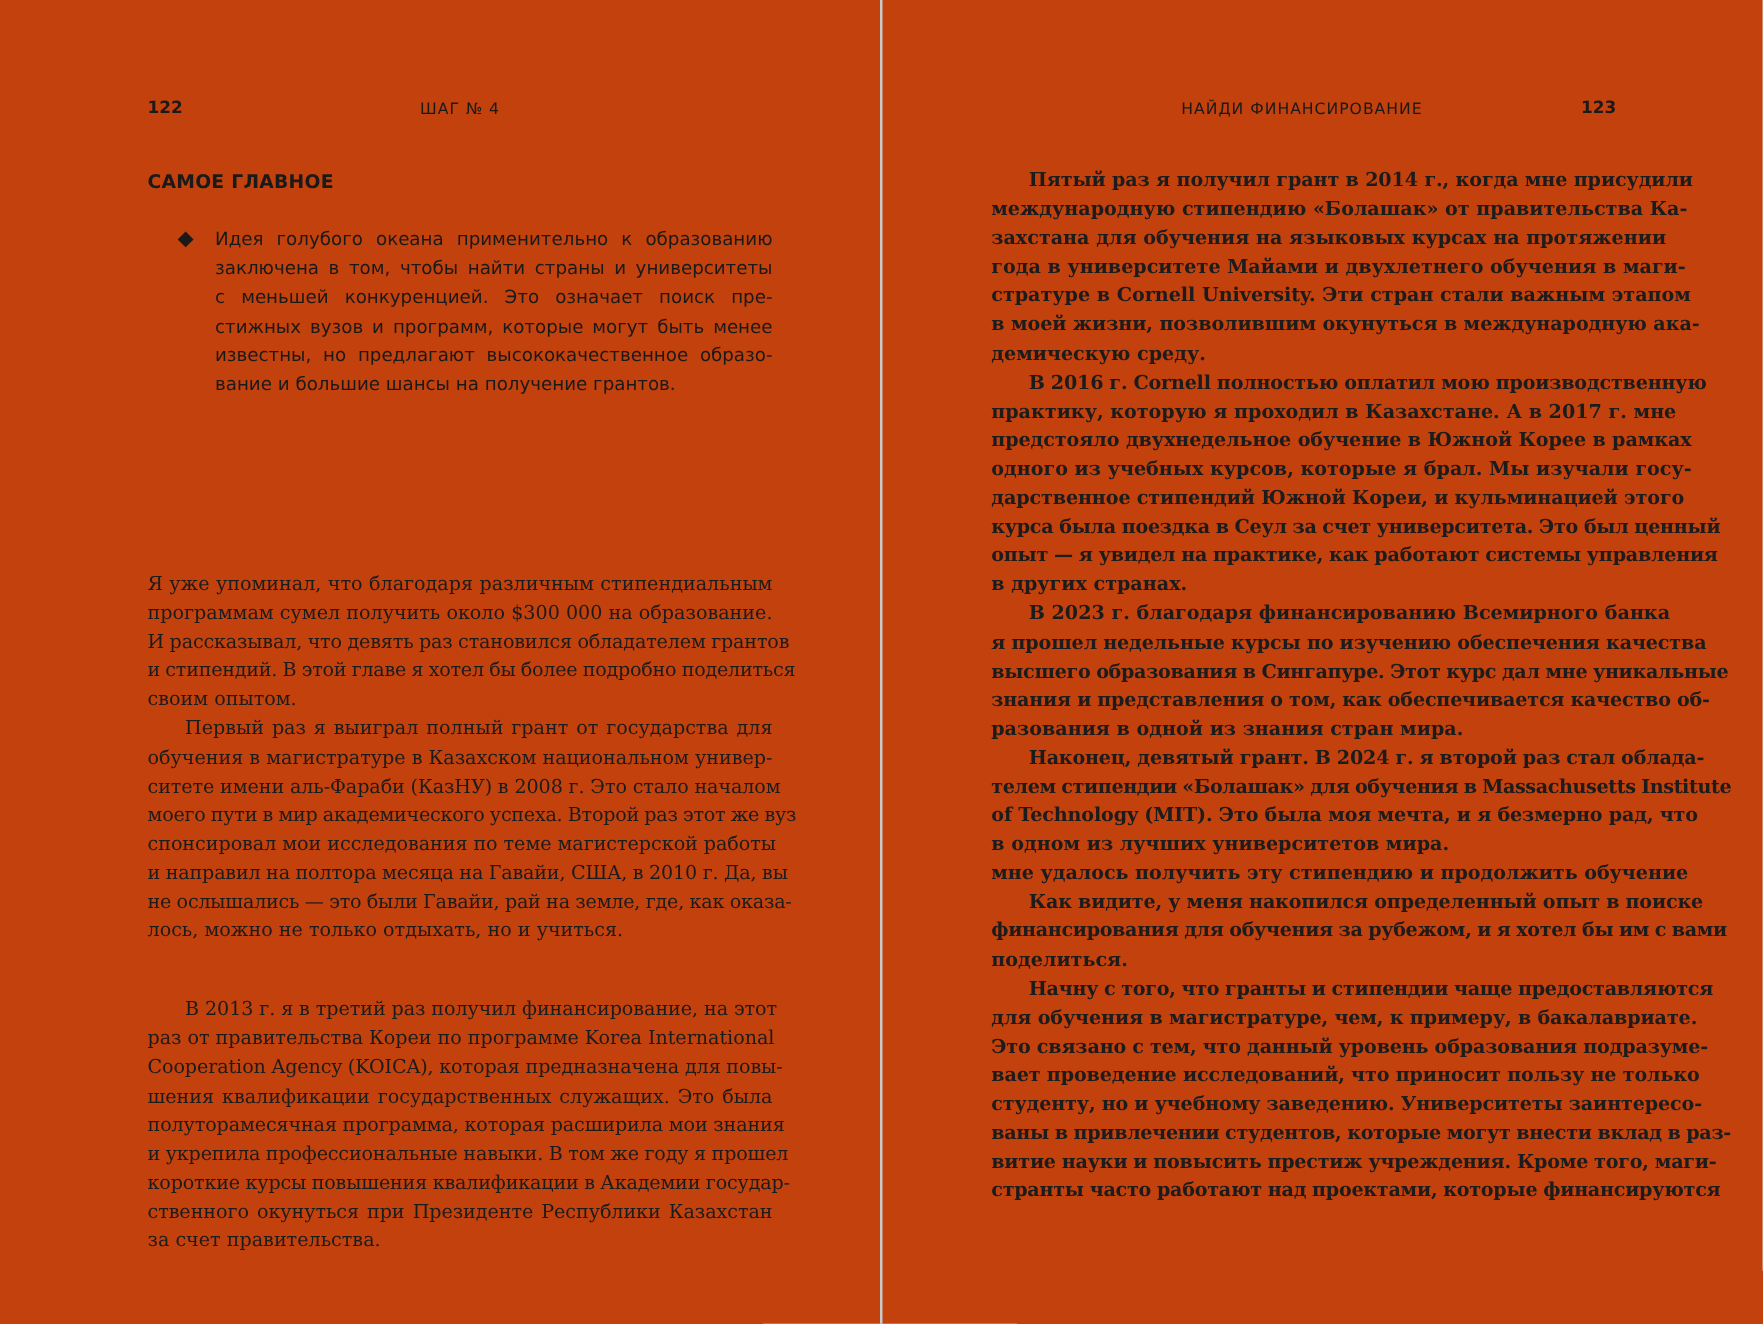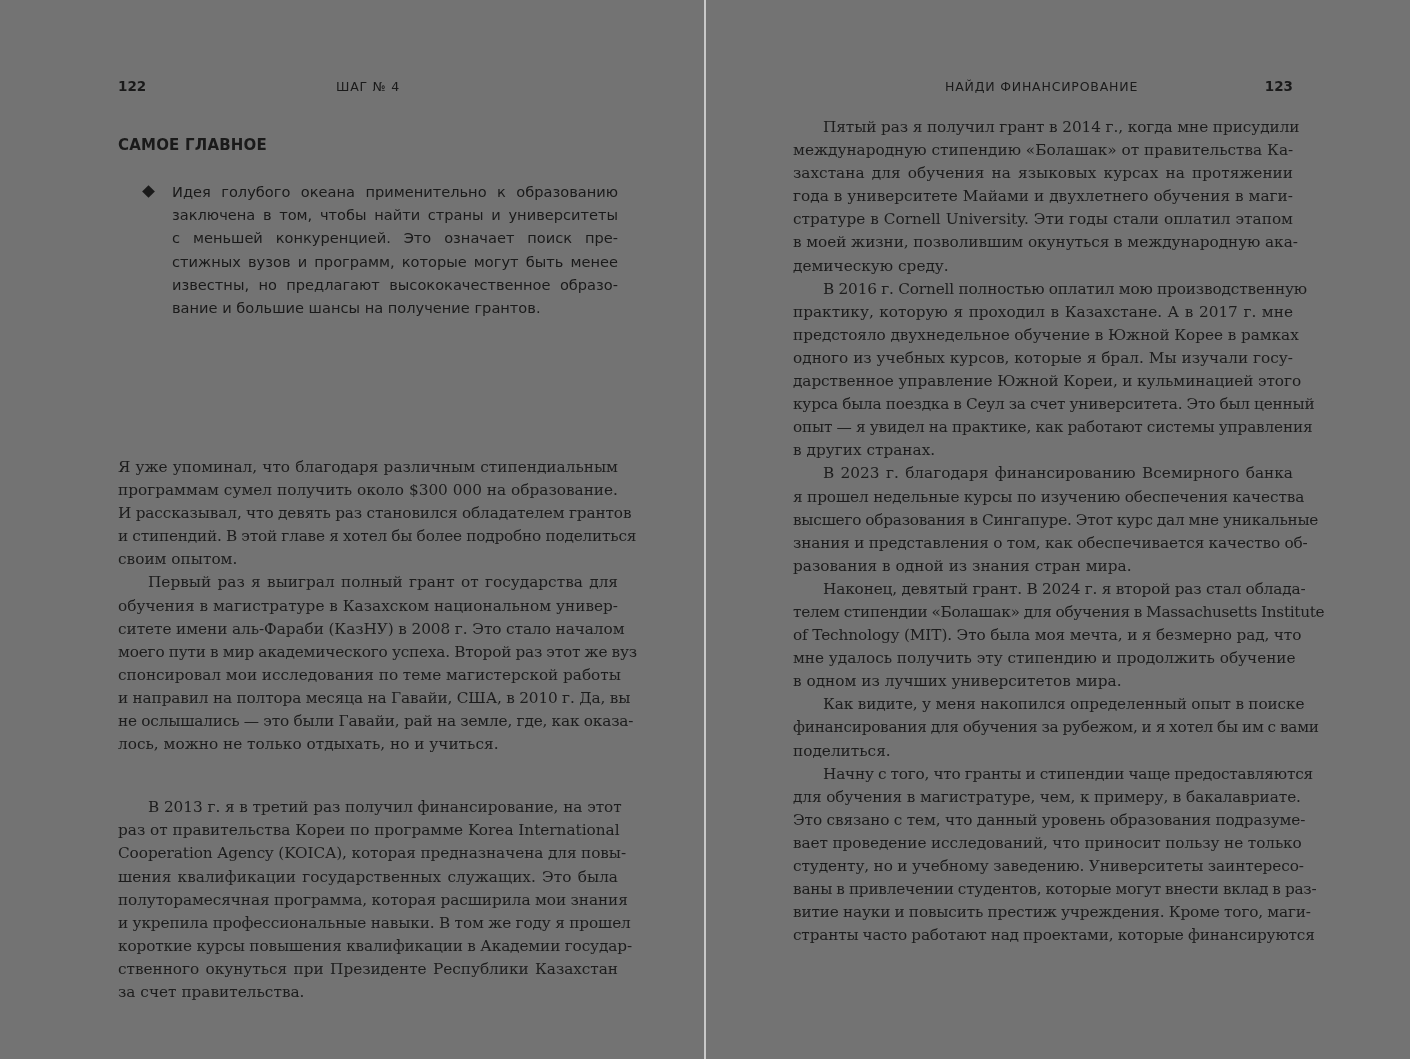--- a/index.html
+++ b/index.html
@@ -12,21 +12,21 @@
       height: 1059px;
       position: relative;
       overflow: hidden;
       color: #1a1a1a;
     }
     .spread {
       position: absolute;
       left: 0; top: 0;
       width: 1410px;
       height: 1059px;
-      background: #737373;
+      background: #c2410c;
     }
     .gutter {
       position: absolute;
       left: 704px;
       top: 0;
       width: 2px;
       height: 1059px;
       background: #c9c9c9;
     }
     .page {
@@ -117,21 +117,21 @@
     .body-text {
       position: absolute;
       left: 0;
       width: 500px;
       font-family: "DejaVu Serif", serif;
       font-size: 15.3px;
       line-height: 23.1px;
       color: #1c1c1c;
     }
     .page-left .body-text { top: 456px; }
-    .page-right .body-text { top: 116px; }
+    .page-right .body-text { top: 133px; font-weight: bold; }
     .body-text .ln {
       display: block;
       white-space: nowrap;
       text-align: justify;
       text-align-last: justify;
     }
     .body-text .ln.indent { padding-left: 30px; }
     .body-text .ln.last { text-align-last: left; }
   </style>
 </head>
@@ -192,41 +192,41 @@
     <div class="running-head">
       <span class="head-title">НАЙДИ ФИНАНСИРОВАНИЕ</span>
       <span class="folio">123</span>
     </div>
 
     <div class="body-text">
       <span class="ln indent" style="display: block; letter-spacing: -0.0746888px; word-spacing: -0.149378px;">Пятый раз я получил грант в 2014 г., когда мне присудили</span>
       <span class="ln" style="display: block; letter-spacing: -0.00598802px; word-spacing: -0.011976px;">международную стипендию «Болашак» от правительства Ка-</span>
       <span class="ln" style="display: block;">захстана для обучения на языковых курсах на протяжении</span>
       <span class="ln" style="display: block;">года в университете Майами и двухлетнего обучения в маги-</span>
-      <span class="ln" style="display: block;">стратуре в Cornell University. Эти годы стали оплатил этапом</span>
+      <span class="ln" style="display: block;">стратуре в Cornell University. Эти стран стали важным этапом</span>
       <span class="ln" style="display: block; letter-spacing: -0.0530452px; word-spacing: -0.10609px;">в моей жизни, позволившим окунуться в международную ака-</span>
       <span class="ln last" style="display: block;">демическую среду.</span>
       <span class="ln indent" style="display: block; letter-spacing: -0.151515px; word-spacing: -0.30303px;">В 2016 г. Cornell полностью оплатил мою производственную</span>
       <span class="ln" style="display: block;">практику, которую я проходил в Казахстане. А в 2017 г. мне</span>
       <span class="ln" style="display: block; letter-spacing: -0.0530452px; word-spacing: -0.10609px;">предстояло двухнедельное обучение в Южной Корее в рамках</span>
       <span class="ln" style="display: block;">одного из учебных курсов, которые я брал. Мы изучали госу-</span>
-      <span class="ln" style="display: block; letter-spacing: -0.0817121px; word-spacing: -0.163424px;">дарственное управление Южной Кореи, и кульминацией этого</span>
+      <span class="ln" style="display: block; letter-spacing: -0.0817121px; word-spacing: -0.163424px;">дарственное стипендий Южной Кореи, и кульминацией этого</span>
       <span class="ln" style="display: block; letter-spacing: -0.217069px; word-spacing: -0.434137px;">курса была поездка в Сеул за счет университета. Это был ценный</span>
       <span class="ln" style="display: block; letter-spacing: -0.191011px; word-spacing: -0.382022px;">опыт — я увидел на практике, как работают системы управления</span>
       <span class="ln last" style="display: block;">в других странах.</span>
       <span class="ln indent" style="display: block;">В 2023 г. благодаря финансированию Всемирного банка</span>
       <span class="ln" style="display: block; letter-spacing: -0.109827px; word-spacing: -0.219653px;">я прошел недельные курсы по изучению обеспечения качества</span>
       <span class="ln" style="display: block; letter-spacing: -0.242647px; word-spacing: -0.485294px;">высшего образования в Сингапуре. Этот курс дал мне уникальные</span>
       <span class="ln" style="display: block; letter-spacing: -0.148289px; word-spacing: -0.296578px;">знания и представления о том, как обеспечивается качество об-</span>
       <span class="ln last" style="display: block;">разования в одной из знания стран мира.</span>
       <span class="ln indent" style="display: block; letter-spacing: -0.145749px; word-spacing: -0.291498px;">Наконец, девятый грант. В 2024 г. я второй раз стал облада-</span>
       <span class="ln" style="display: block; letter-spacing: -0.297297px; word-spacing: -0.594595px;">телем стипендии «Болашак» для обучения в Massachusetts Institute</span>
       <span class="ln" style="display: block; letter-spacing: -0.098646px; word-spacing: -0.197292px;">of Technology (MIT). Это была моя мечта, и я безмерно рад, что</span>
+      <span class="ln last" style="display: block;">в одном из лучших университетов мира.</span>
       <span class="ln" style="display: block; letter-spacing: -0.0238095px; word-spacing: -0.047619px;">мне удалось получить эту стипендию и продолжить обучение</span>
-      <span class="ln last" style="display: block;">в одном из лучших университетов мира.</span>
       <span class="ln indent" style="display: block; letter-spacing: -0.122449px; word-spacing: -0.244898px;">Как видите, у меня накопился определенный опыт в поиске</span>
       <span class="ln" style="display: block; letter-spacing: -0.25777px; word-spacing: -0.515539px;">финансирования для обучения за рубежом, и я хотел бы им с вами</span>
       <span class="ln last" style="display: block;">поделиться.</span>
       <span class="ln indent" style="display: block; letter-spacing: -0.213439px; word-spacing: -0.426877px;">Начну с того, что гранты и стипендии чаще предоставляются</span>
       <span class="ln" style="display: block; letter-spacing: -0.0817121px; word-spacing: -0.163424px;">для обучения в магистратуре, чем, к примеру, в бакалавриате.</span>
       <span class="ln" style="display: block; letter-spacing: -0.126437px; word-spacing: -0.252874px;">Это связано с тем, что данный уровень образования подразуме-</span>
       <span class="ln" style="display: block; letter-spacing: -0.0873786px; word-spacing: -0.174757px;">вает проведение исследований, что приносит пользу не только</span>
       <span class="ln" style="display: block; letter-spacing: -0.109827px; word-spacing: -0.219653px;">студенту, но и учебному заведению. Университеты заинтересо-</span>
       <span class="ln" style="display: block; letter-spacing: -0.232472px; word-spacing: -0.464945px;">ваны в привлечении студентов, которые могут внести вклад в раз-</span>
       <span class="ln" style="display: block; letter-spacing: -0.175141px; word-spacing: -0.350282px;">витие науки и повысить престиж учреждения. Кроме того, маги-</span>

